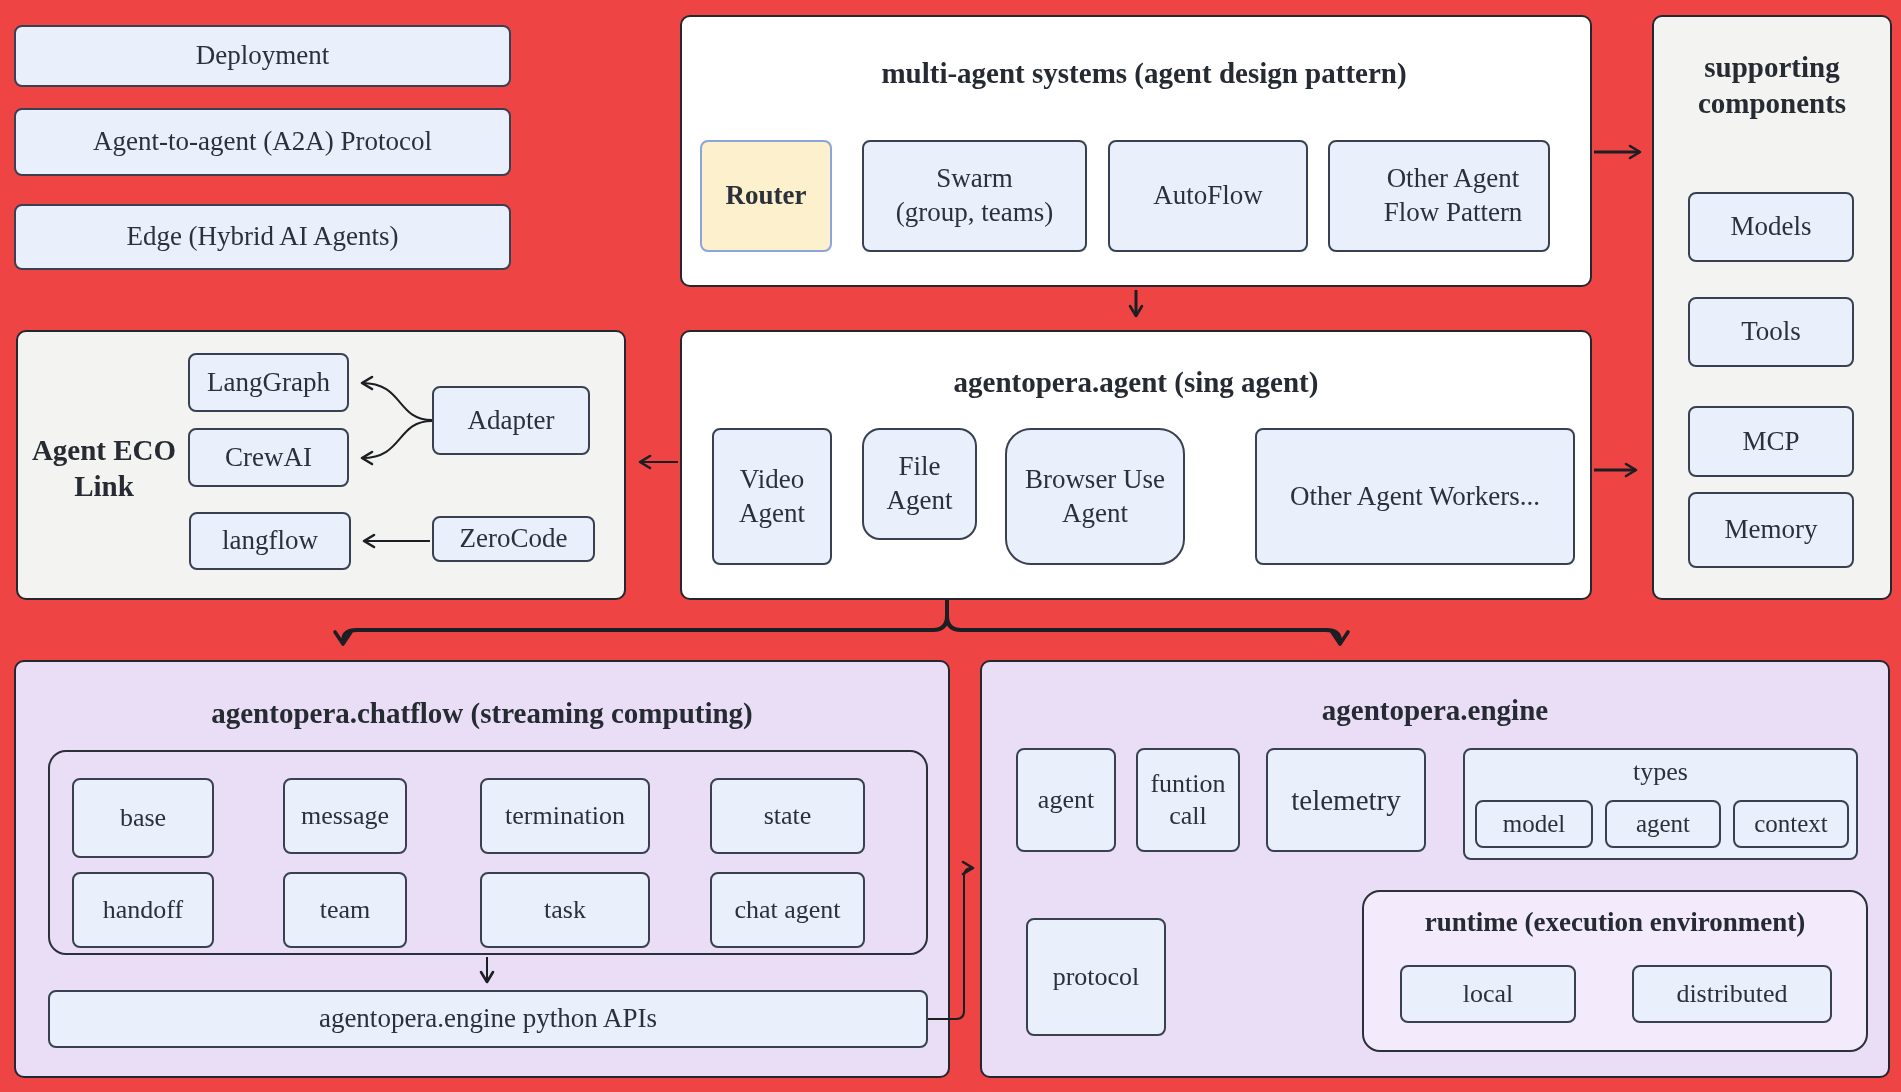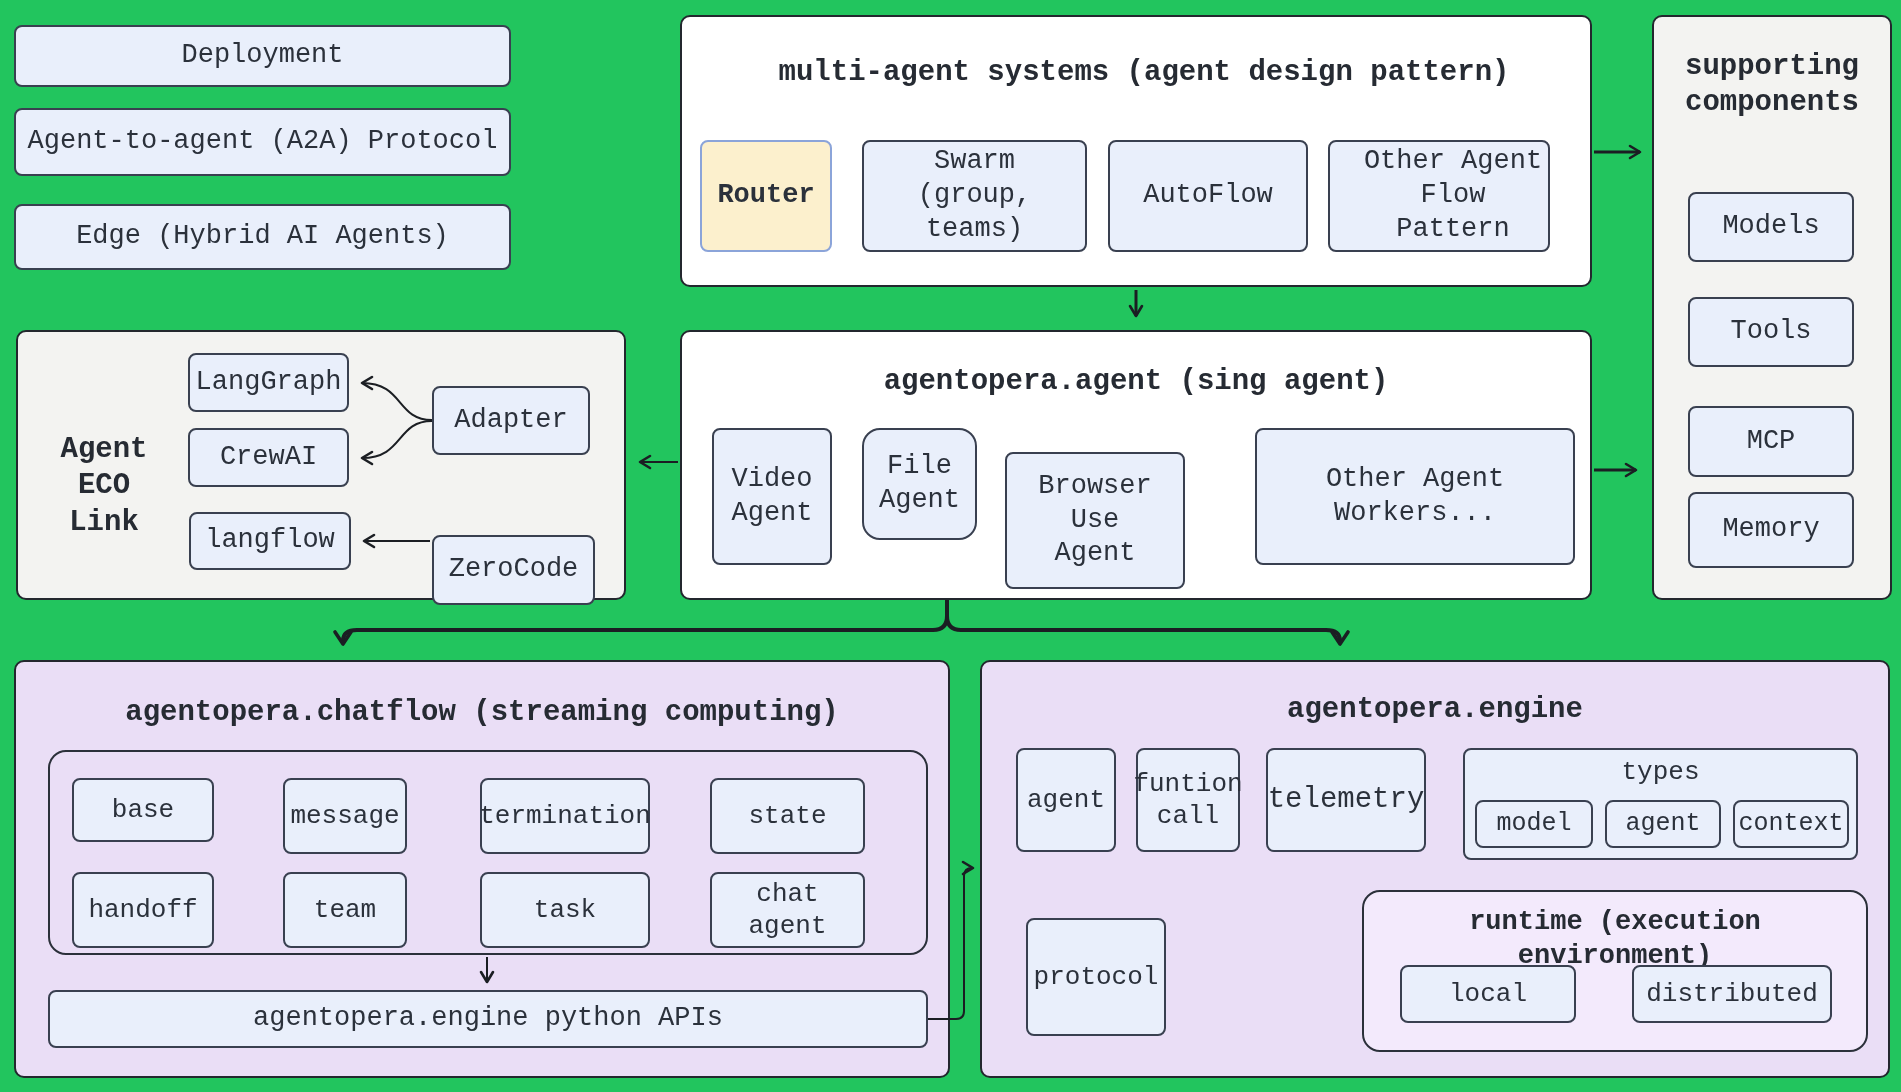--- a/index.html
+++ b/index.html
@@ -1,18 +1,18 @@
 <!DOCTYPE html>
 <html><head>
 <meta charset="utf-8">
 <style>
   html,body{margin:0;padding:0;background:#ffffff;}
   .canvas{
-    position:relative;width:1901px;height:1092px;background:#22c55e;
-    font-family:Liberation Mono, monospace;color:#2b313b;overflow:hidden;
+    position:relative;width:1901px;height:1092px;background:#ef4444;
+    font-family:Liberation Serif, serif;color:#2b313b;overflow:hidden;
   }
   .node{
     position:absolute;background:#e9effb;border:2px solid #394050;border-radius:8px;
     display:flex;align-items:center;justify-content:center;text-align:center;
     font-size:27px;line-height:1.25;box-sizing:border-box;
   }
   .node .lbl{white-space:pre-line;}
   .container{position:absolute;border:2px solid #23272e;border-radius:10px;box-sizing:border-box;}
   .ct-gray{background:#f3f3f1;}
   .ct-purple{background:#eadef6;}
@@ -86,48 +86,48 @@
   </div>
   <div class="node" style="left:188px;top:428px;width:161px;height:59px;">
     <span class="lbl">CrewAI</span>
   </div>
   <div class="node" style="left:432px;top:386px;width:158px;height:69px;">
     <span class="lbl">Adapter</span>
   </div>
   <div class="node" style="left:189px;top:512px;width:162px;height:58px;">
     <span class="lbl">langflow</span>
   </div>
-  <div class="node" style="left:432px;top:535px;width:163px;height:70px;">
+  <div class="node" style="left:432px;top:516px;width:163px;height:46px;">
     <span class="lbl">ZeroCode</span>
   </div>
 
   <div class="container ct-white" style="left:680px;top:330px;width:912px;height:270px;">
     <div class="ct-title" style="top:32px;">agentopera.agent (sing agent)</div>
   </div>
   <div class="node" style="left:712px;top:428px;width:120px;height:137px;">
     <span class="lbl">Video
 Agent</span>
   </div>
   <div class="node" style="left:862px;top:428px;width:115px;height:112px;border-radius:18px;">
     <span class="lbl">File
 Agent</span>
   </div>
-  <div class="node" style="left:1005px;top:452px;width:180px;height:137px;">
+  <div class="node" style="left:1005px;top:428px;width:180px;height:137px;border-radius:26px;">
     <span class="lbl">Browser Use
 Agent</span>
   </div>
   <div class="node" style="left:1255px;top:428px;width:320px;height:137px;">
     <span class="lbl">Other Agent Workers...</span>
   </div>
 
   <div class="container ct-purple" style="left:14px;top:660px;width:936px;height:418px;">
     <div class="ct-title" style="top:33px;">agentopera.chatflow (streaming computing)</div>
   </div>
   <div class="wrapper" style="left:48px;top:750px;width:880px;height:205px;"></div>
-  <div class="node" style="left:72px;top:778px;width:142px;height:64px;font-size:26px;">
+  <div class="node" style="left:72px;top:778px;width:142px;height:80px;font-size:26px;">
     <span class="lbl">base</span>
   </div>
   <div class="node" style="left:283px;top:778px;width:124px;height:76px;font-size:26px;">
     <span class="lbl">message</span>
   </div>
   <div class="node" style="left:480px;top:778px;width:170px;height:76px;font-size:26px;">
     <span class="lbl">termination</span>
   </div>
   <div class="node" style="left:710px;top:778px;width:155px;height:76px;font-size:26px;">
     <span class="lbl">state</span>

